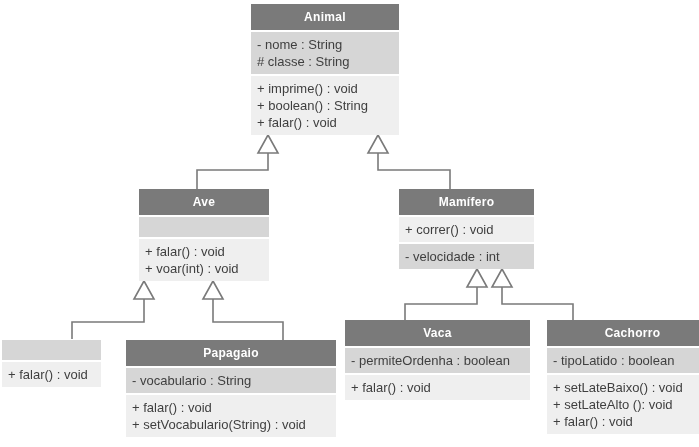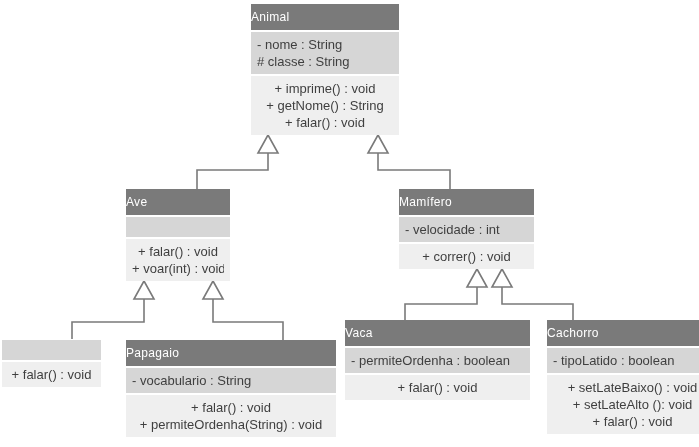--- a/index.html
+++ b/index.html
@@ -16,30 +16,31 @@
     z-index: 1;
   }
   .cls {
     position: absolute;
     z-index: 2;
   }
   .hdr {
     height: 26px; line-height: 26px;
     background: var(--header-bg, #7a7a7a);
     color: var(--header-text, #ffffff);
-    font-size: 12px; font-weight: normal;
+    font-size: 12px; font-weight: bold;
+    text-align: center;
     letter-spacing: 0.3px;
     white-space: nowrap; overflow: hidden;
   }
   .sec {
     margin-top: 2px;
     padding: 4px 6px;
   }
   .sec.attrs  { background: var(--attributes-bg, #d6d6d6); }
-  .sec.meths  { background: var(--methods-bg, #efefef); text-align: center; }
+  .sec.meths  { background: var(--methods-bg, #efefef); }
   .sec.empty  { height: 12px; }
   .mem {
     font-size: 13px; line-height: 17px;
     color: var(--member-text, #3f3f3f);
     white-space: nowrap; overflow: hidden;
   }
   .edge-line { fill: none; stroke: var(--line, #7a7a7a); stroke-width: 1.6; }
   .edge-tri  { fill: #ffffff; stroke: var(--line, #7a7a7a); stroke-width: 1.6; }
 </style>
 </head>
@@ -73,59 +74,59 @@
 </svg>
 
 <div class="cls" style="left:251px;top:4px;width:148px">
   <div class="hdr">Animal</div>
   <div class="sec attrs">
     <div class="mem">- nome : String</div>
     <div class="mem"># classe : String</div>
   </div>
   <div class="sec meths">
     <div class="mem">+ imprime() : void</div>
-    <div class="mem">+ getNome() : String</div>
+    <div class="mem">+ boolean() : String</div>
     <div class="mem">+ falar() : void</div>
   </div>
 </div>
 
-<div class="cls" style="left:126px;top:189px;width:104px">
+<div class="cls" style="left:139px;top:189px;width:130px">
   <div class="hdr">Ave</div>
   <div class="sec attrs empty"></div>
   <div class="sec meths">
     <div class="mem">+ falar() : void</div>
     <div class="mem">+ voar(int) : void</div>
   </div>
 </div>
 
 <div class="cls" style="left:399px;top:189px;width:135px">
   <div class="hdr">Mamífero</div>
+  <div class="sec meths">
+    <div class="mem">+ correr() : void</div>
+  </div>
   <div class="sec attrs">
     <div class="mem">- velocidade : int</div>
-  </div>
-  <div class="sec meths">
-    <div class="mem">+ correr() : void</div>
   </div>
 </div>
 
 <div class="cls" style="left:2px;top:338px;width:99px">
   <div class="sec attrs empty"></div>
   <div class="sec meths">
     <div class="mem">+ falar() : void</div>
   </div>
 </div>
 
 <div class="cls" style="left:126px;top:340px;width:210px">
   <div class="hdr">Papagaio</div>
   <div class="sec attrs">
     <div class="mem">- vocabulario : String</div>
   </div>
   <div class="sec meths">
     <div class="mem">+ falar() : void</div>
-    <div class="mem">+ permiteOrdenha(String) : void</div>
+    <div class="mem">+ setVocabulario(String) : void</div>
   </div>
 </div>
 
 <div class="cls" style="left:345px;top:320px;width:185px">
   <div class="hdr">Vaca</div>
   <div class="sec attrs">
     <div class="mem">- permiteOrdenha : boolean</div>
   </div>
   <div class="sec meths">
     <div class="mem">+ falar() : void</div>

